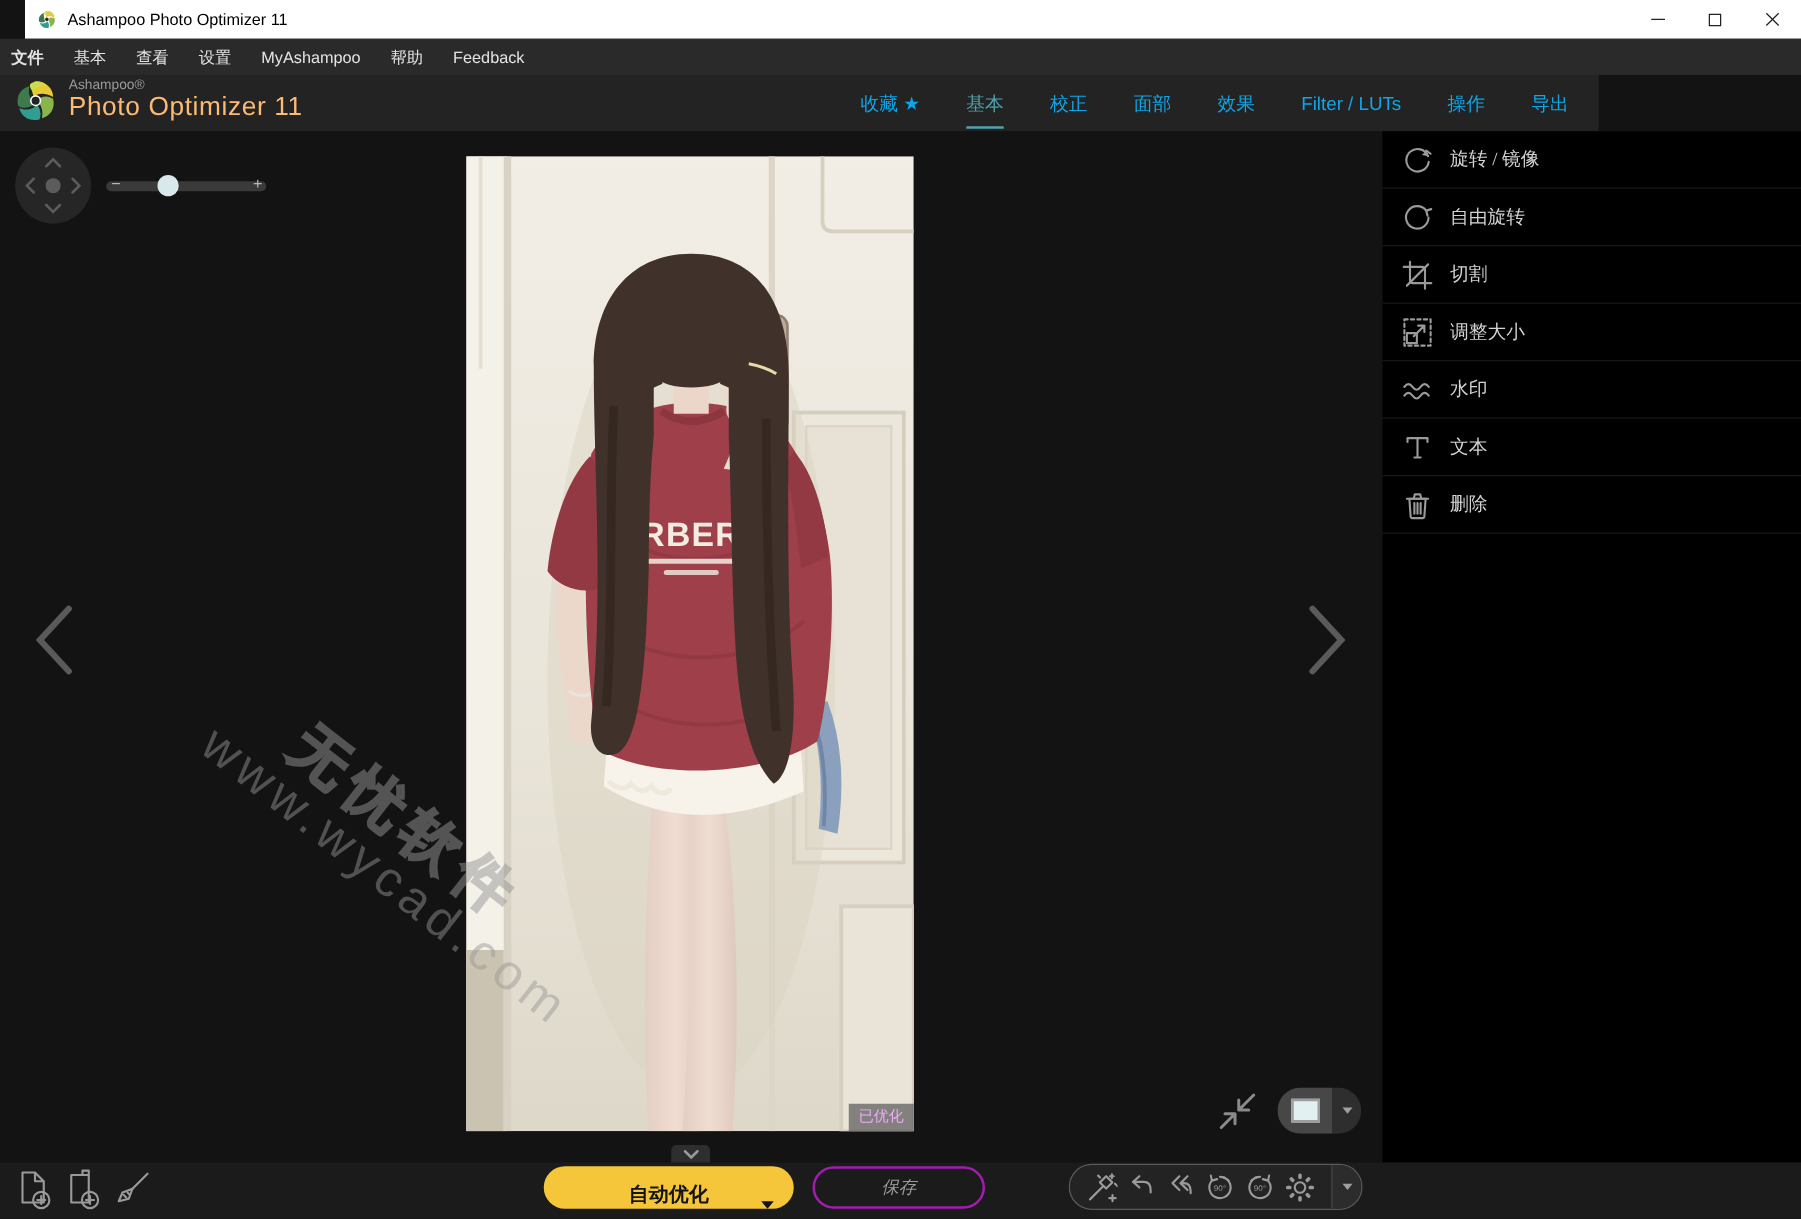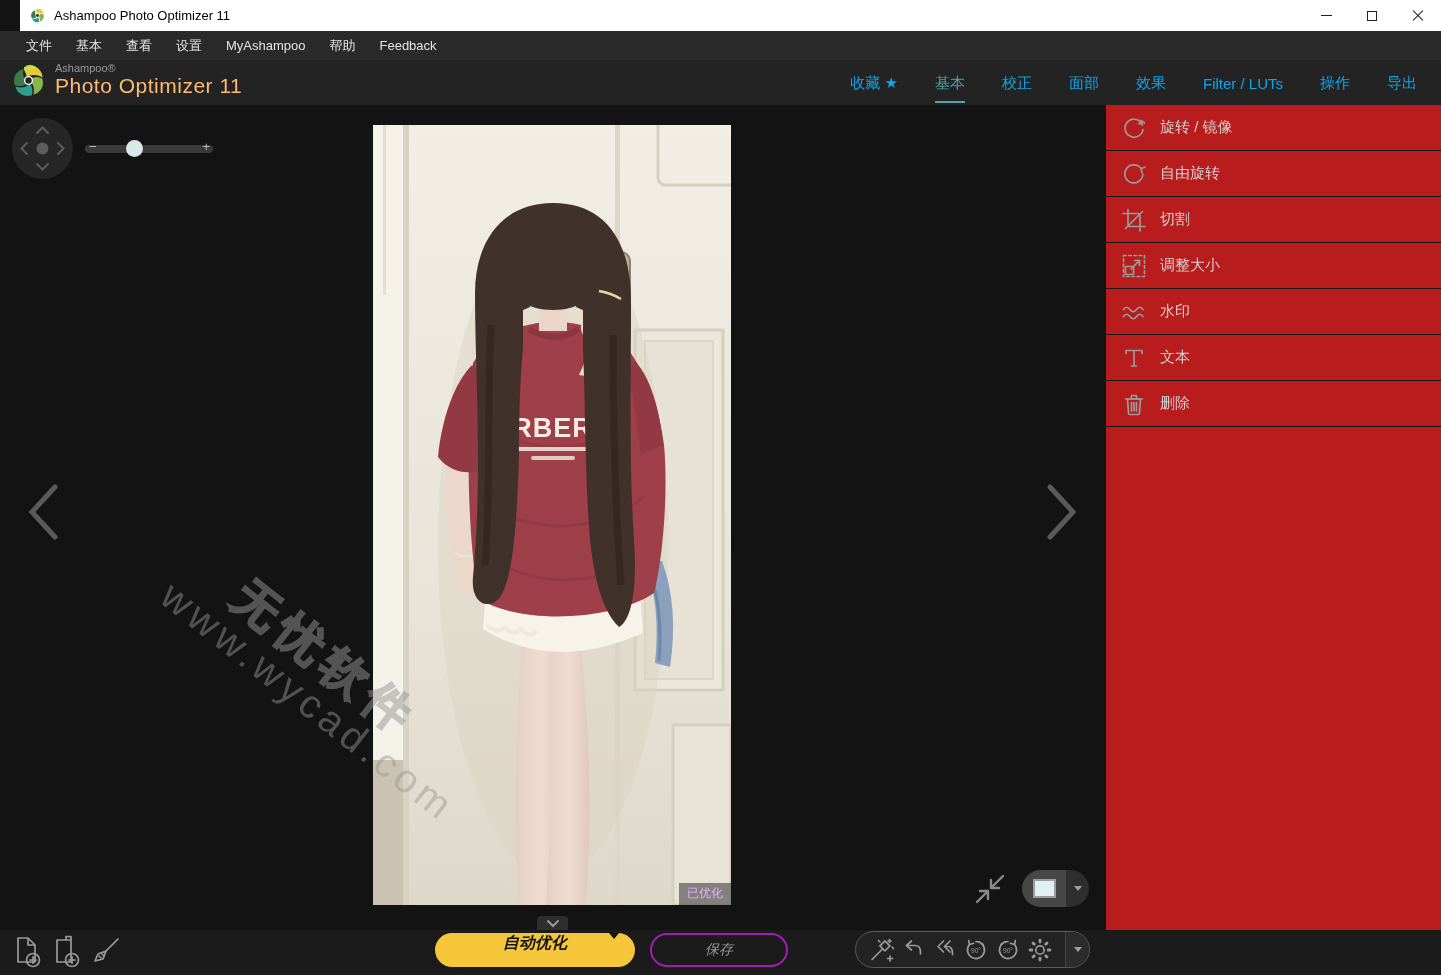--- a/index.html
+++ b/index.html
@@ -18,37 +18,37 @@
   .glyph-close { position:relative; width:12px; height:12px; }
   .glyph-close:before,.glyph-close:after { content:""; position:absolute; left:-1px; top:5px; width:14px; height:1px; background:#222; }
   .glyph-close:before { transform:rotate(45deg); }
   .glyph-close:after { transform:rotate(-45deg); }
 
   
   .menubar { position:absolute; left:0; top:31px; width:1441px; height:29px;
              background:#2a2a2a; display:flex; align-items:center; }
   .menu-item { color:#e4e4e4; font-size:13px; padding:0 12px; height:29px;
                display:flex; align-items:center; cursor:default; }
-  .menu-item:first-child { padding-left:26px; }
-
-  
-  .header { position:absolute; left:0; top:60px; width:1441px; height:45px;
+  .menu-item:first-child { padding-left:9px;font-weight:bold; }
+
+  
+  .header { position:absolute; left:0; top:60px; width:1279px; height:45px;
             background:#232323; }
   .brand { position:absolute; left:10px; top:2px; display:flex; align-items:center; }
   .brand svg { width:36px; height:36px; }
   .brand-text { margin-left:9px; line-height:1.05; }
   .brand-small { font-size:11px; color:#9a9a9a; }
   .brand-large { font-size:21px; color:#fdba74; letter-spacing:0.5px; }
   .tabs { position:absolute; right:24px; top:0; height:45px; display:flex; align-items:center; gap:37px; }
   .tab { color:#0ea5e9; font-size:15px; padding:11px 0 8px 0; cursor:default; border-bottom:2px solid transparent; }
   .tab.active { color:#4fa3ad; border-bottom-color:#4fa3ad; }
 
   
   .canvas { position:absolute; left:0; top:105px; width:1106px; height:825px; background:#131313; }
-  .sidebar { position:absolute; left:1106px; top:105px; width:335px; height:825px; background:#b91c1c; }
+  .sidebar { position:absolute; left:1106px; top:105px; width:335px; height:825px; background:#000000;font-family:Liberation Serif, serif; }
   .side-row { height:46px; display:flex; align-items:center; border-bottom:1px solid #17171a; cursor:default; }
   .side-row .ic { width:26px; height:26px; margin-left:15px; flex:0 0 auto; }
   .side-row .lbl { margin-left:13px; font-size:15px; color:#d2d2d2; }
 
   
   .pan-ctl { position:absolute; left:12px; top:13px; width:61px; height:61px; border-radius:50%;
              background:#262626; cursor:pointer; }
   .slider { position:absolute; left:85px; top:36px; width:128px; height:15px; }
   .slider .track { position:absolute; left:0; top:4px; width:128px; height:8px; border-radius:4px; background:#3a3a3a; }
   .slider .minus,.slider .plus { position:absolute; top:-2px; color:#b9b9b9; font-size:13px; }
@@ -85,22 +85,22 @@
   .caret { width:0; height:0; border-left:4px solid transparent; border-right:4px solid transparent;
            border-top:5px solid #a0a0a0; }
 
   
   .bottombar { position:absolute; left:0; top:930px; width:1441px; height:45px; background:#1b1b1b; }
   .chev-tab { position:absolute; left:537px; top:-14px; width:31px; height:14px; background:#2e2e2e;
               border-radius:4px 4px 0 0; display:flex; align-items:center; justify-content:center; cursor:pointer; }
   .bl-icons { position:absolute; left:12px; top:4px; display:flex; gap:7px; }
   .bl-icons .tool { width:32px; height:36px; cursor:pointer; }
   .btn-auto { position:absolute; left:435px; top:3px; width:200px; height:34px; border-radius:17px;
-              background:#f5c53a; border:none; display:flex; align-items:flex-start; justify-content:center;
-              cursor:pointer;font-style:italic; }
+              background:#f5c53a; border:none; display:flex; align-items:flex-end; justify-content:center;
+              cursor:pointer; }
   .btn-auto .t { color:#141414; font-size:16px; font-weight:bold; }
   .btn-auto .c { position:absolute; right:16px; width:0; height:0; border-left:5px solid transparent;
                  border-right:5px solid transparent; border-top:6px solid #141414; }
   .btn-save { position:absolute; left:650px; top:3px; width:138px; height:34px; border-radius:17px;
               background:transparent; border:2px solid #a21caf; color:#9b9b9b; font-size:14px; cursor:pointer;font-style:italic; }
   .toolgroup { position:absolute; left:855px; top:1px; width:235px; height:37px; border-radius:19px;
                background:#232323; display:flex; overflow:hidden; border:1px solid #5a5a5a; }
   .toolgroup .tools { flex:1; display:flex; align-items:center; justify-content:space-evenly; padding:0 6px; }
   .toolgroup .tg-caret { width:24px; background:#2c2c2c; display:flex; align-items:center; justify-content:center;
                          border-left:1px solid #444; cursor:pointer; }

